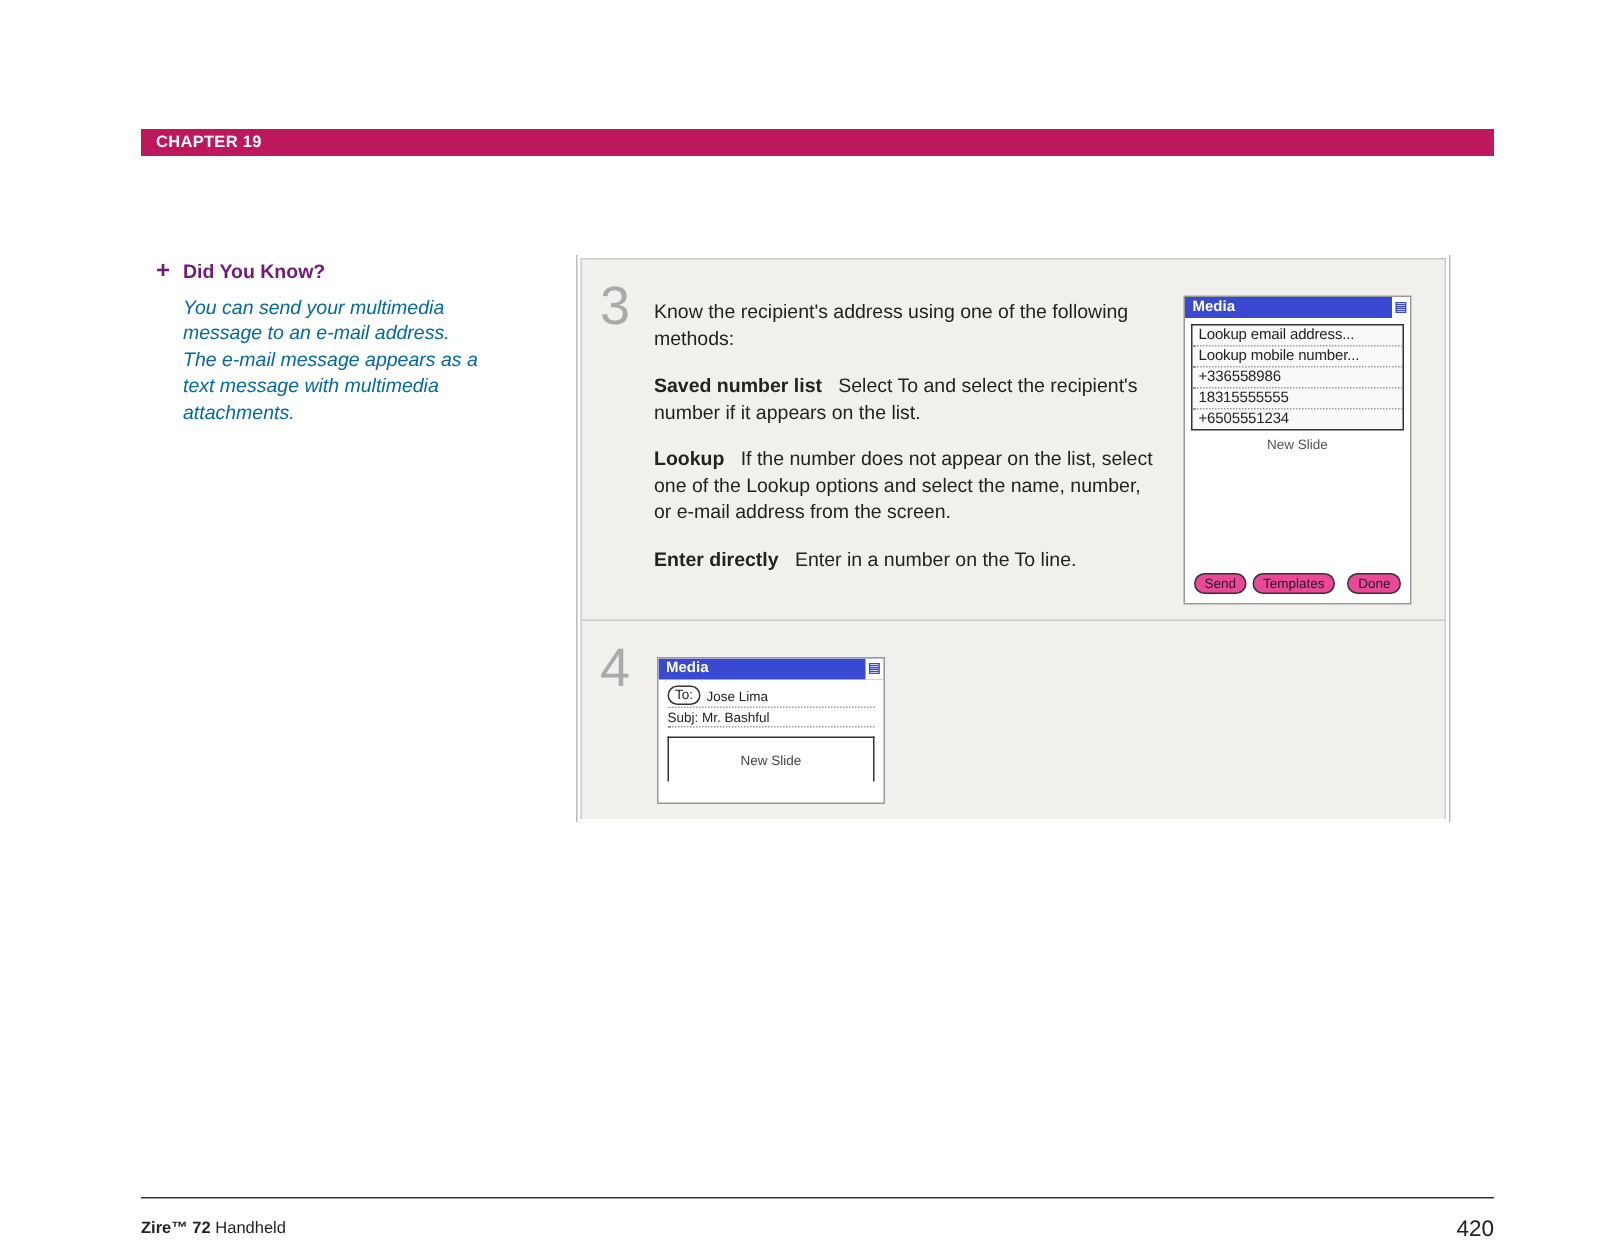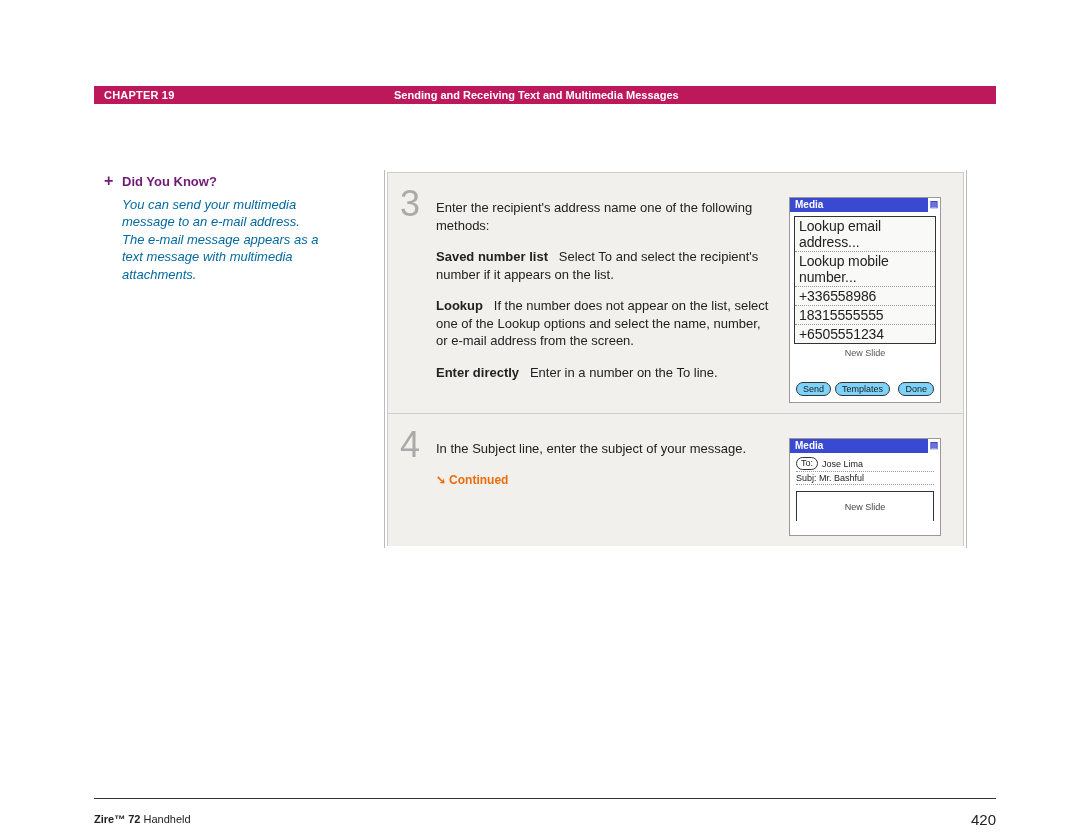--- a/index.html
+++ b/index.html
@@ -24,58 +24,57 @@
 .step-body .lbl { font-weight:bold; }
 .continued { color:#ec6c0b; font-weight:bold; font-size:12px; }
 .continued .arr { font-size:12px; display:inline-block; margin-right:3px; }
 .step-right { width:180px; padding:24px 24px 10px 6px; }
 
 .device { border:1px solid #999; width:152px; font-size:9px; background:#fff; position:relative; }
 .dev-title { background:#3949d1; color:#fff; font-weight:bold; font-size:10px; padding:1px 5px 2px; position:relative; }
 .dev-title .menu { position:absolute; right:0; top:0; bottom:0; width:12px; background:#fff; color:#3949d1; text-align:center; font-size:9px; line-height:13px; }
 .dev-body { height:162px; }
 .drop { margin:4px; border:1px solid #333; background:#f9f9f8; }
-.drop .row { padding:1px 4px; border-bottom:1px dotted #999; font-size:14px; letter-spacing:-.1px; }
+.drop .row { padding:1px 4px; border-bottom:1px dotted #999; font-size:10px; letter-spacing:-.1px; }
 .drop .row:last-child { border-bottom:none; }
 .under { margin:0 8px; text-align:center; font-size:9px; color:#555; }
 .dev-btns { padding:4px 6px 6px; display:flex; gap:4px; }
-.pbtn { border:1px solid #333; border-radius:9px; padding:0 6px; font-size:9px; line-height:12px; display:inline-block; background:#7dd3fc; }
+.pbtn { border:1px solid #333; border-radius:9px; padding:0 6px; font-size:9px; line-height:12px; display:inline-block; background:#ec4899; }
 .pbtn.right { margin-left:auto; }
 
 .device2 .body2 { padding:4px 6px 0; }
 .to-line { display:flex; align-items:center; gap:4px; border-bottom:1px dotted #999; padding-bottom:1px; }
 .to-btn { border:1px solid #333; border-radius:7px; padding:0 4px; font-size:9px; line-height:11px; }
 .subj-line { border-bottom:1px dotted #999; padding:1px 0; font-size:9px; }
 .slide-area { border:1px solid #333; margin:6px 0 0 0; height:30px; display:flex; align-items:center; justify-content:center; font-size:9px; color:#444; border-bottom:none; }
 
 .footer { position:absolute; left:94px; right:84px; top:798px; height:20px; border-top:1px solid #333; display:flex; align-items:center; font-size:11px; padding-top:20px; }
 .footer .prod { }
 .footer .pg { margin-left:auto; font-size:15px; }
 </style>
 </head>
 <body>
 
 <div class="header-bar">
   <span class="header-left">CHAPTER 19</span>
-  <span class="header-right">Sending and Receiving Text and Multimedia Messages</span>
 </div>
 
 <div class="sidebar">
   <div class="dyk-head">
     <span class="plus">+</span><span>Did You Know?</span>
   </div>
   <div class="dyk-body">You can send your multimedia message to an e-mail address. The e-mail message appears as a text message with multimedia attachments.</div>
 </div>
 
 <div class="main-box">
 
   <div class="step">
     <div class="step-num">3</div>
     <div class="step-body">
-      <p>Enter the recipient's address name one of the following methods:</p>
+      <p>Know the recipient's address using one of the following methods:</p>
       <p><span class="lbl">Saved number list</span>&nbsp;&nbsp;&nbsp;<span>Select To and select the recipient's number if it appears on the list.</span></p>
       <p><span class="lbl">Lookup</span>&nbsp;&nbsp;&nbsp;<span>If the number does not appear on the list, select one of the Lookup options and select the name, number, or e-mail address from the screen.</span></p>
       <p class="tight"><span class="lbl">Enter directly</span>&nbsp;&nbsp;&nbsp;<span>Enter in a number on the To line.</span></p>
     </div>
     <div class="step-right">
       <div class="device">
         <div class="dev-title">
           <span>Media</span>
           <span class="menu">▤</span>
         </div>
@@ -93,26 +92,20 @@
           <span class="pbtn">Send</span>
           <span class="pbtn">Templates</span>
           <span class="pbtn right">Done</span>
         </div>
       </div>
     </div>
   </div>
 
   <div class="step">
     <div class="step-num">4</div>
-    <div class="step-body">
-      <p>In the Subject line, enter the subject of your message.</p>
-      <p class="continued">
-        <span class="arr">➘</span><span>Continued</span>
-      </p>
-    </div>
     <div class="step-right">
       <div class="device device2" style="height:98px; overflow:hidden;">
         <div class="dev-title">
           <span>Media</span>
           <span class="menu">▤</span>
         </div>
         <div class="body2">
           <div class="to-line">
             <span class="to-btn">To:</span>
             <span>Jose Lima</span>

